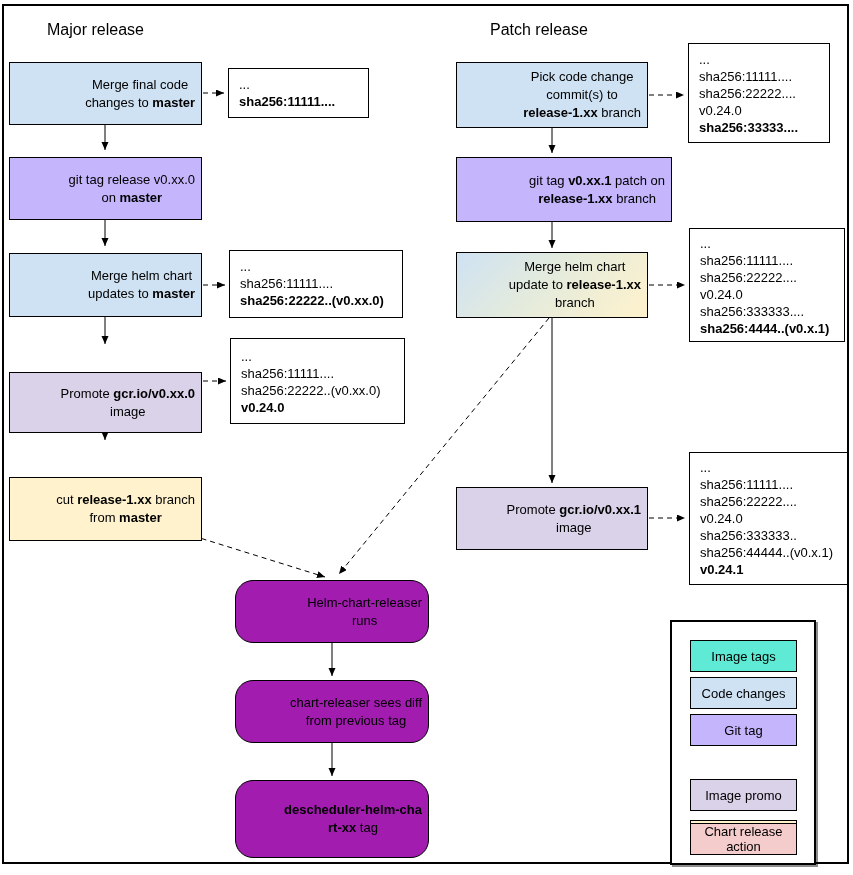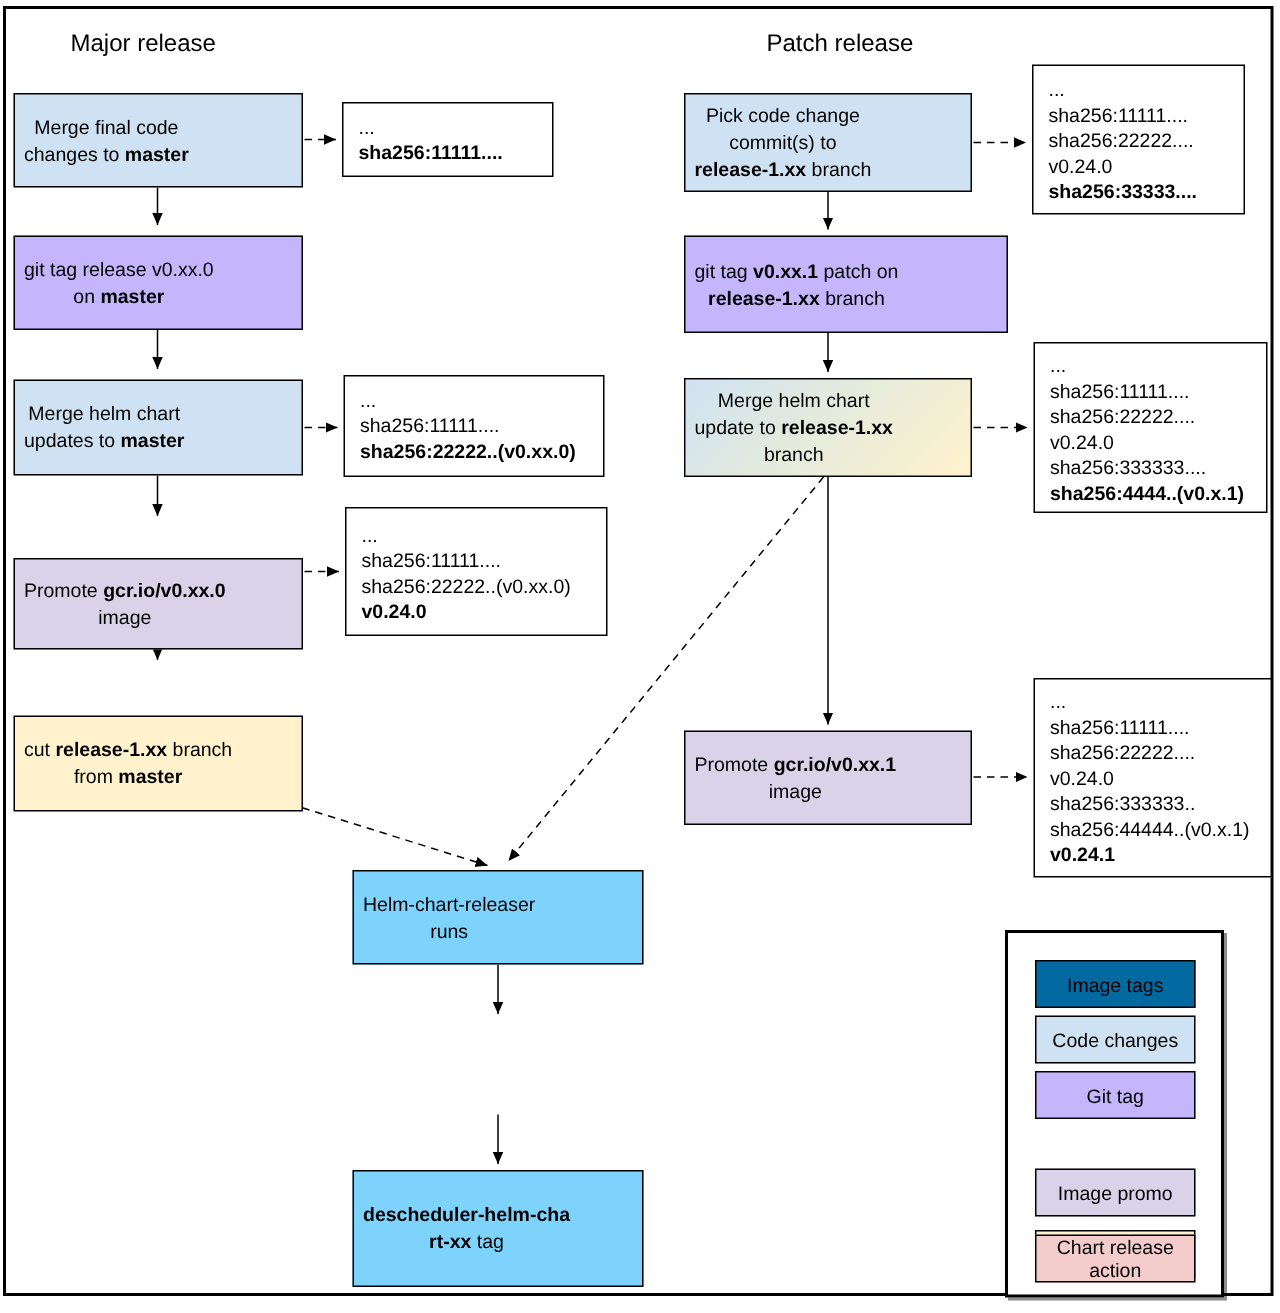--- a/index.html
+++ b/index.html
@@ -24,35 +24,35 @@
     position: absolute;
     font-size: 16px;
     font-weight: 400;
     white-space: nowrap;
   }
   .node {
     position: absolute;
     border: 1px solid #000000;
     display: flex;
     align-items: center;
-    justify-content: flex-start;
+    justify-content: flex-end;
     text-align: center;
     font-size: 13px;
     line-height: 18px;
     white-space: pre-line;
     padding: 2px 6px;
   }
   .node b { font-weight: 700; }
   .fill-code    { background: #cfe2f3; }
   .fill-git     { background: #c4b5fd; }
   .fill-promo   { background: #d9d2e9; }
   .fill-trigger { background: #fff2cc; margin-top: 33px; }
-  .fill-action  { background: #7dd3fc; }
+  .fill-action  { background: #a21caf; border-radius: 18px; }
   .fill-grad    { background: linear-gradient(135deg, #cfe2f3 0%, #e4ebdd 45%, #fff2cc 100%); }
-  .fill-white   { background: #0369a1; }
+  .fill-white   { background: #5eead4; }
   .sha-box {
     position: absolute;
     border: 1px solid #000000;
     background: #ffffff;
     font-size: 13px;
     line-height: 17px;
     padding: 7px 10px;
     text-align: left;
     overflow: hidden;
   }
@@ -90,21 +90,21 @@
   svg.arrows line.dashed { stroke-dasharray: 5 4; }
 </style>
 </head>
 <body>
 
 <div id="canvas">
 
   <div class="page-border"></div>
 
   <div class="col-title" style="left:47px; top:21px;">Major release</div>
-  <div class="col-title" style="left:490px; top:21px;margin-left:21px;">Patch release</div>
+  <div class="col-title" style="left:490px; top:21px;">Patch release</div>
 
   <svg class="arrows">
     <defs>
       <marker id="arr" markerUnits="userSpaceOnUse" markerWidth="10" markerHeight="9" refX="8" refY="3.5" orient="auto">
         <path d="M0,0 L8,3.5 L0,7 Z" fill="#000000"></path>
       </marker>
     </defs>
 
     <line x1="105" y1="125" x2="105" y2="150" marker-end="url(#arr)"></line>
     <line x1="105" y1="220" x2="105" y2="246" marker-end="url(#arr)"></line>
@@ -146,20 +146,22 @@
   <div class="node fill-git" style="left:456px; top:157px; width:216px; height:65px;"><span><span>git tag </span><b>v0.xx.1</b><span> patch on
 </span><b>release-1.xx</b><span> branch</span></span></div>
   <div class="node fill-grad" style="left:456px; top:252px; width:192px; height:66px;"><span><span>Merge helm chart
 update to </span><b>release-1.xx</b><span>
 branch</span></span></div>
   <div class="node fill-promo" style="left:456px; top:487px; width:192px; height:63px;"><span><span>Promote </span><b>gcr.io/v0.xx.1</b><span>
 image</span></span></div>
 
   <div class="node fill-action" style="left:235px; top:580px; width:194px; height:63px;"><span><span>Helm-chart-releaser
 runs</span></span></div>
+  <div class="node fill-action" style="left:235px; top:680px; width:194px; height:63px;"><span><span>chart-releaser sees diff
+from previous tag</span></span></div>
   <div class="node fill-action" style="left:235px; top:780px; width:194px; height:78px;"><span><b>descheduler-helm-cha
 rt-xx</b><span> tag</span></span></div>
 
   <div class="sha-box" style="left:228px; top:68px; width:141px; height:50px;">
       <div class="ln">...</div>
       <div class="ln bold">sha256:11111....</div>
     </div>
   <div class="sha-box" style="left:229px; top:250px; width:174px; height:68px;">
       <div class="ln">...</div>
       <div class="ln">sha256:11111....</div>

